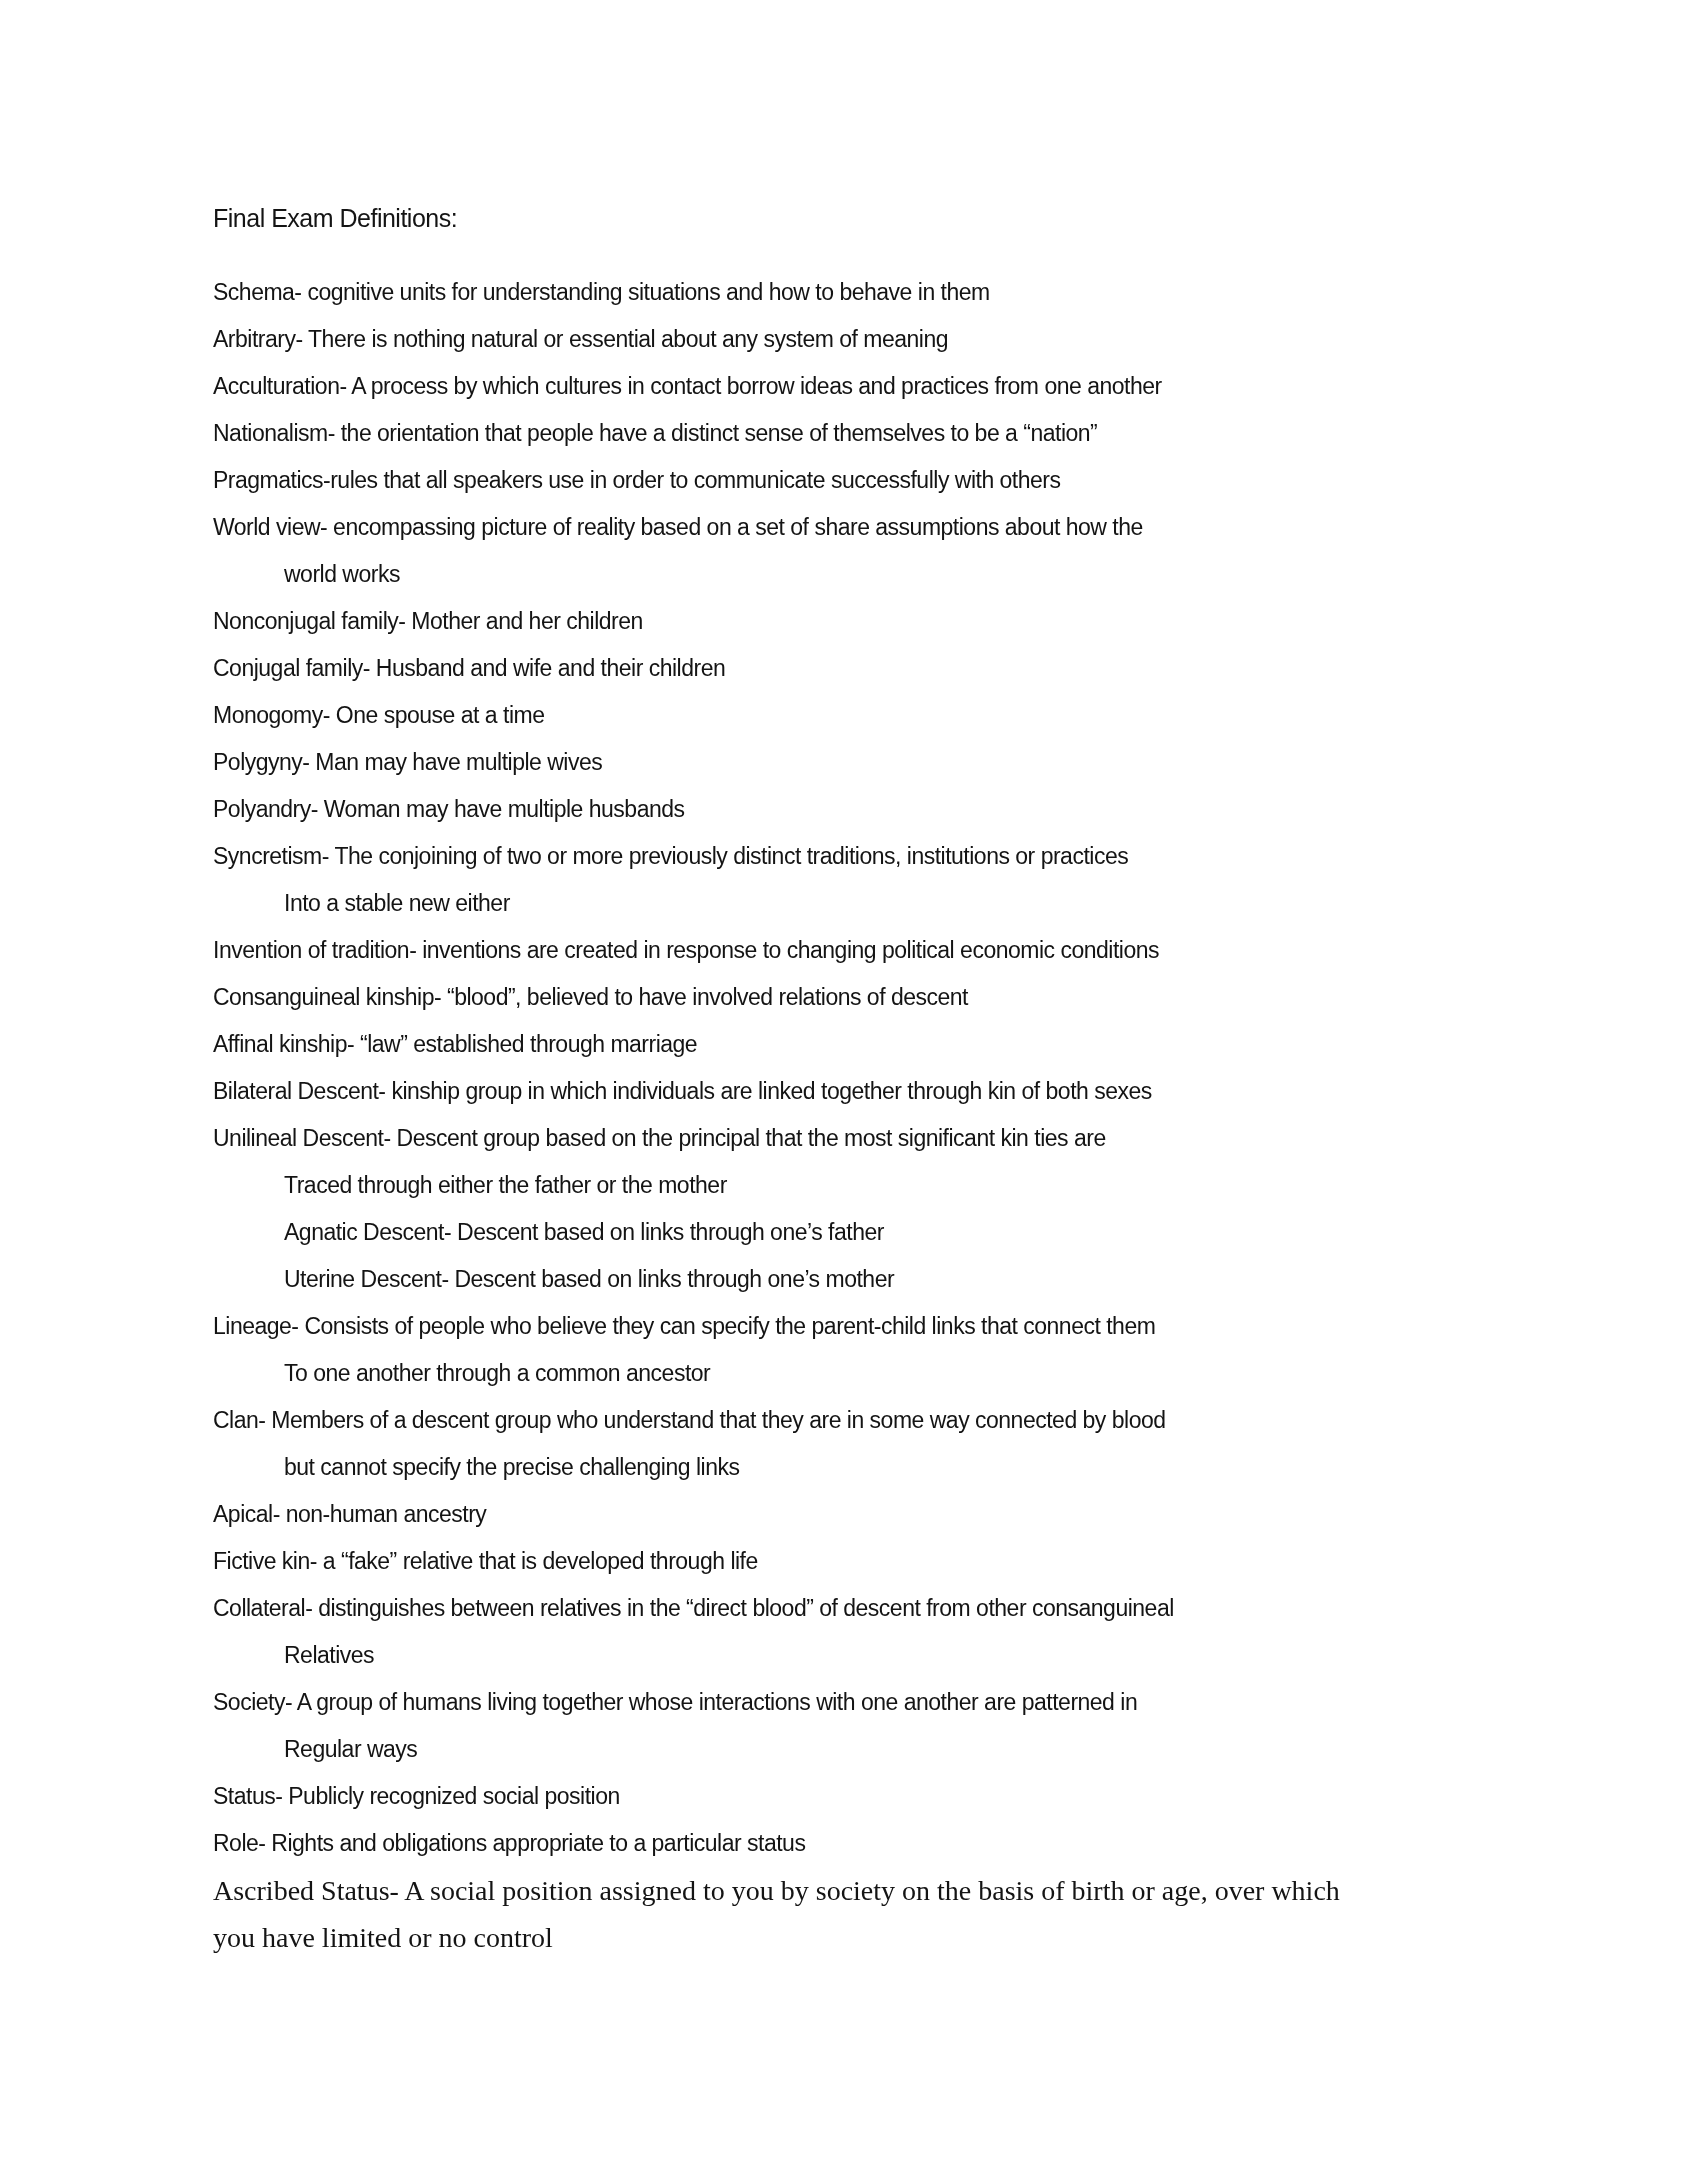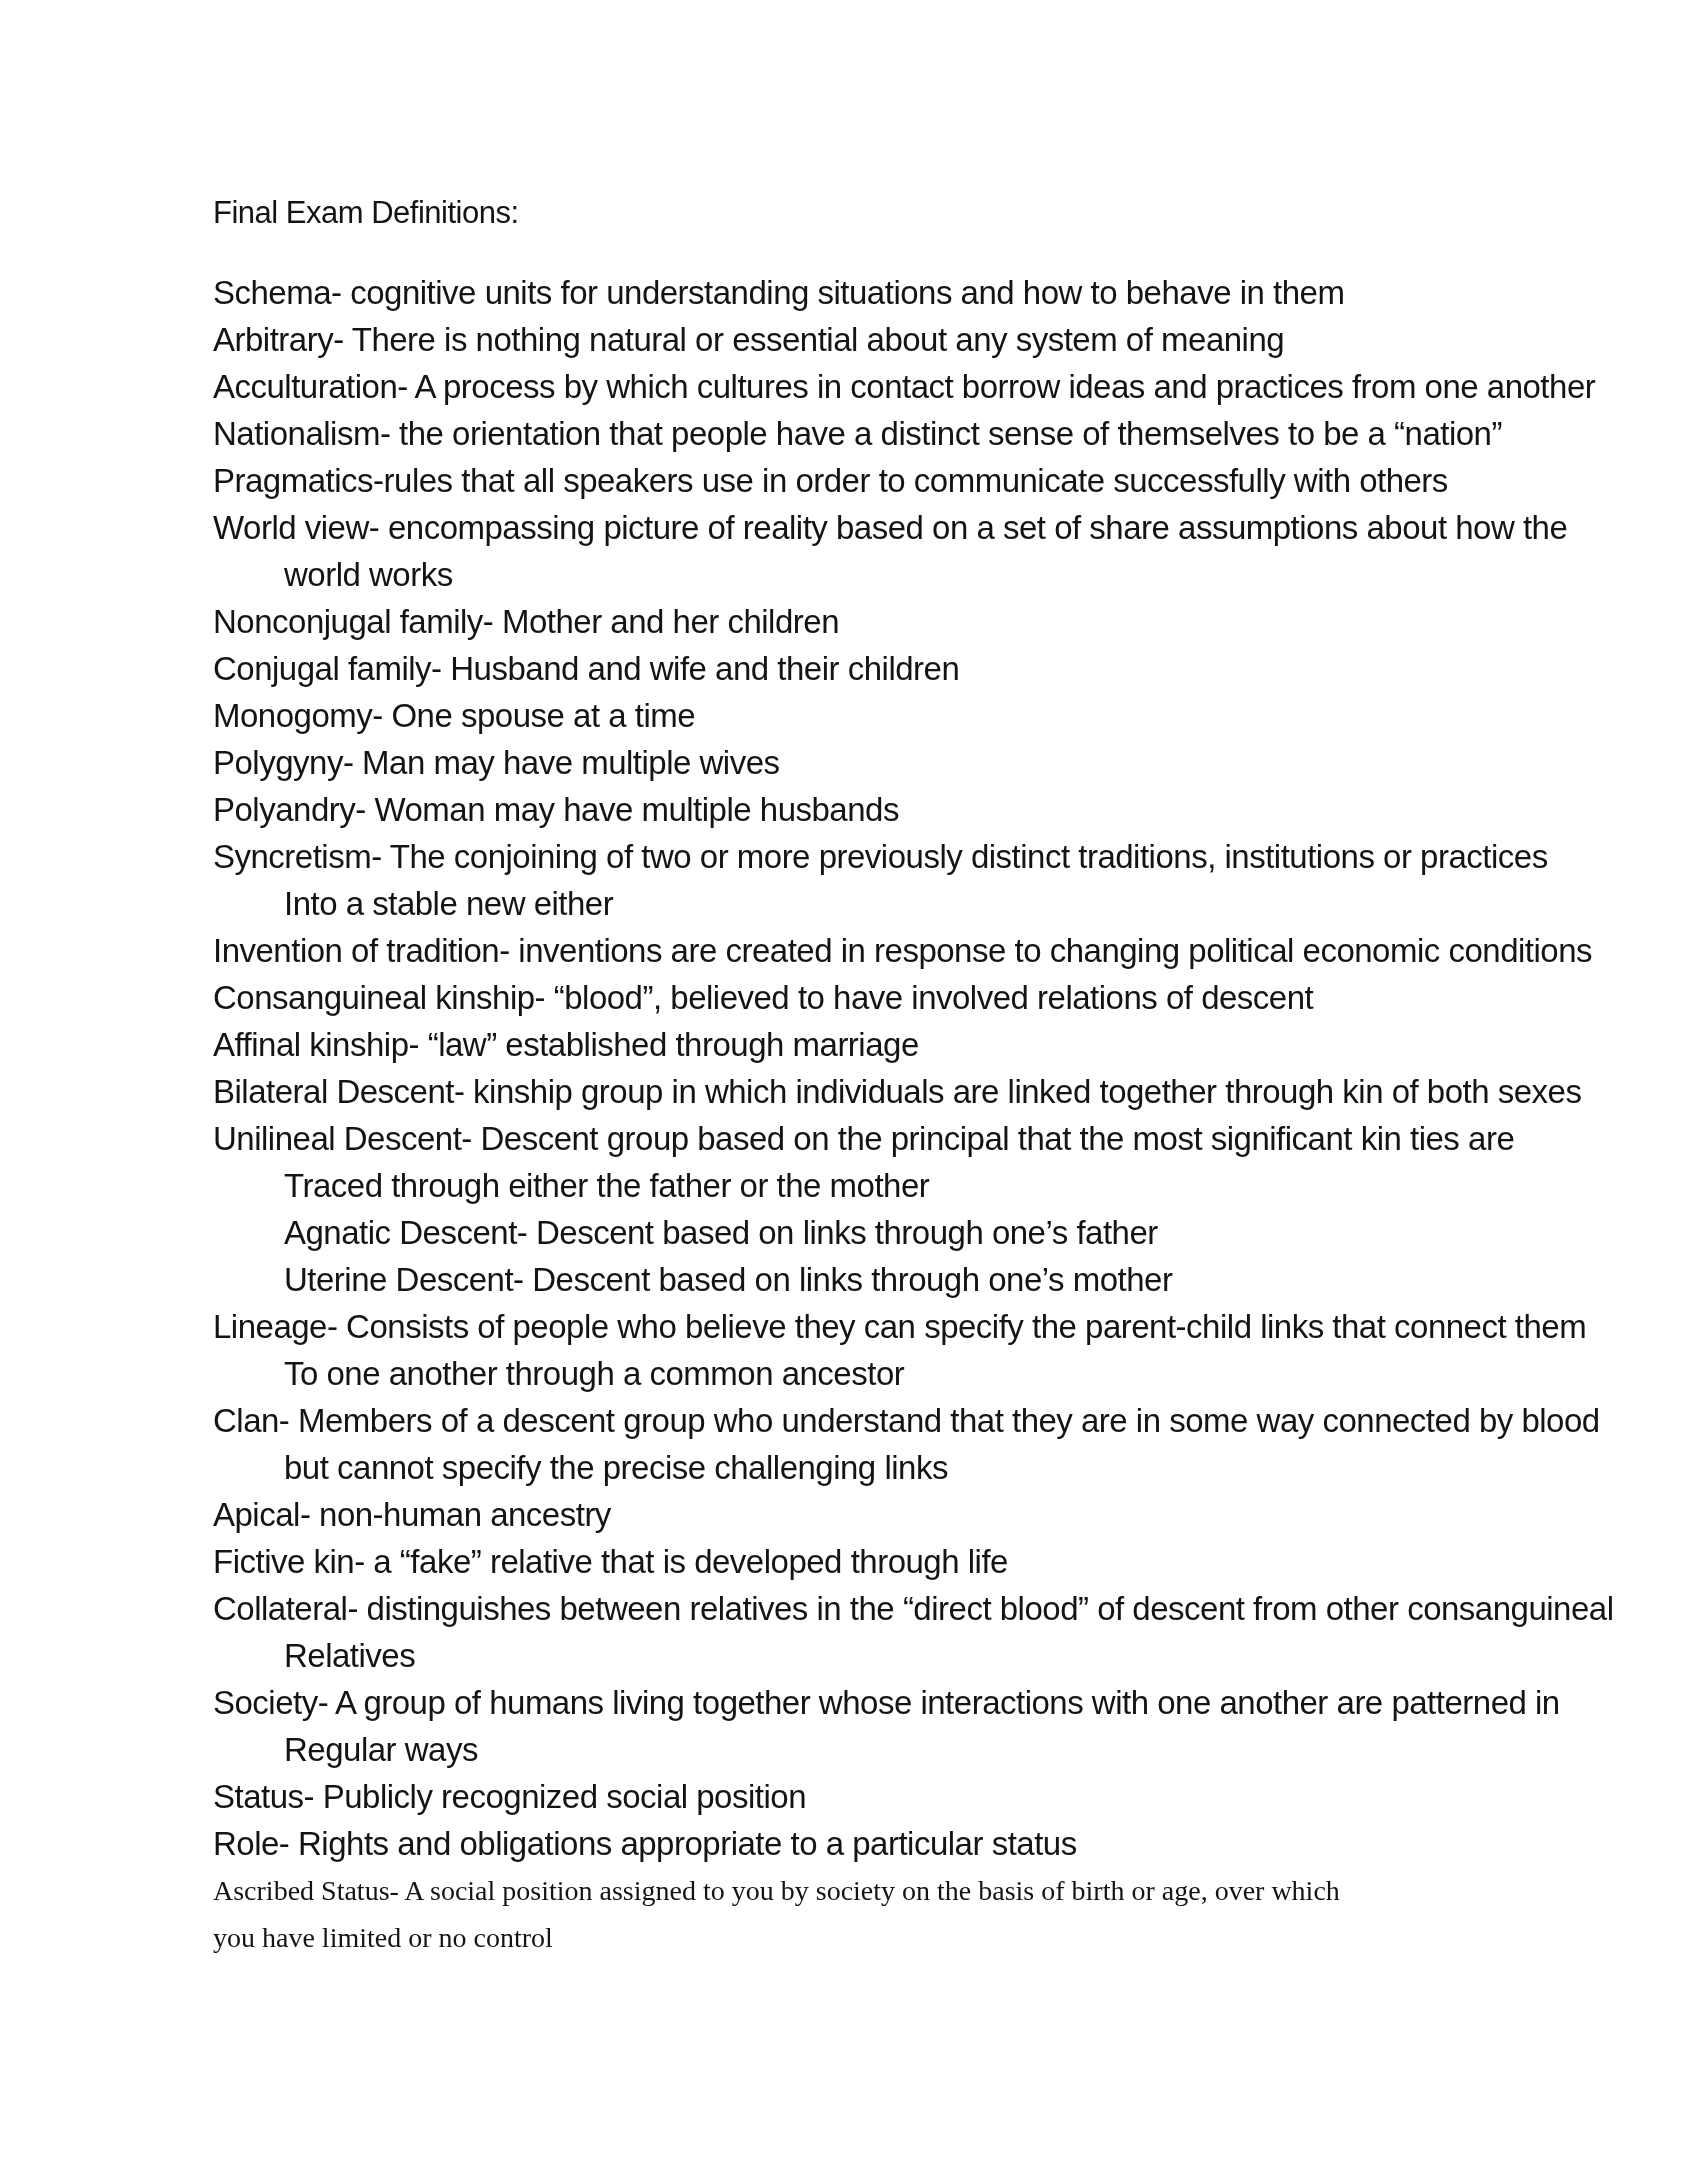--- a/index.html
+++ b/index.html
@@ -12,34 +12,34 @@
     width: 1683px;
     height: 2178px;
     background: #ffffff;
     overflow: hidden;
     font-family: "Liberation Sans", sans-serif;
     color: #141414;
   }
   .doc-title {
     position: absolute;
     left: 213px;
-    top: 189px;
-    font-size: 31px;
+    top: 195px;
+    font-size: 25px;
     line-height: 47px;
     letter-spacing: -0.5px;
     white-space: nowrap;
   }
   .doc-body {
     position: absolute;
     left: 213px;
     top: 269px;
     width: 1406px;
   }
   .line {
-    font-size: 33px;
+    font-size: 23px;
     line-height: 47px;
     letter-spacing: -0.5px;
     white-space: nowrap;
   }
   .line.indent {
     padding-left: 71px;
   }
   .line.serif {
     font-family: "Liberation Serif", serif;
     font-size: 28px;

